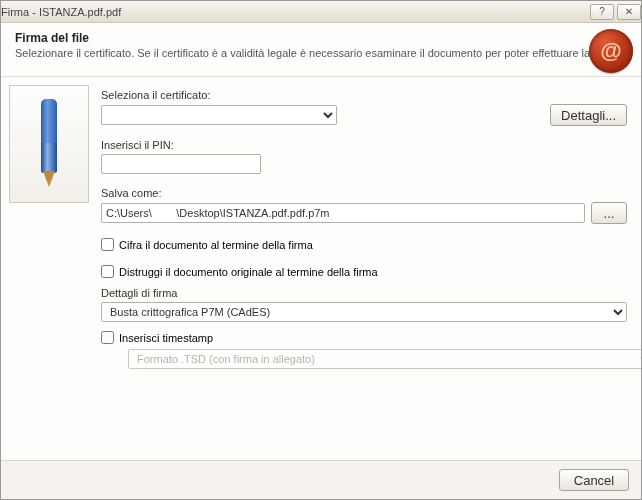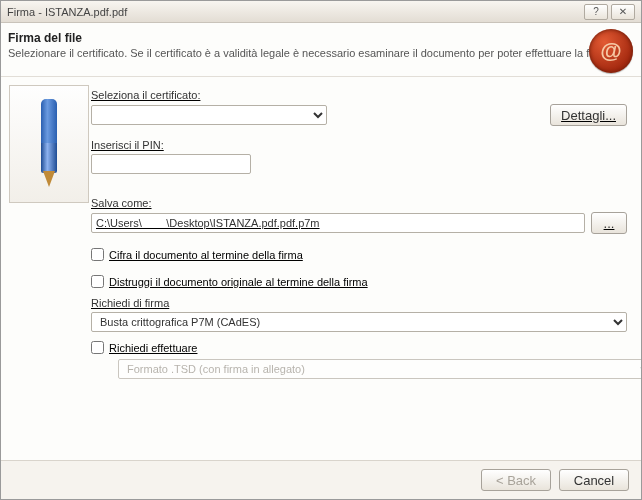--- a/index.html
+++ b/index.html
@@ -19,57 +19,57 @@
     border: 1px solid #9a9a9a;
     display: flex;
     flex-direction: column;
   }
   .titlebar {
     height: 22px;
     background: linear-gradient(#f8f5f0,#e3ddd4);
     border-bottom: 1px solid #c9c3ba;
     display: flex;
     align-items: center;
-    padding: 0 6px;
+    padding: 0 0;
     color: #444;
   }
   .titlebar .title { flex: 1; font-size: 11px; }
   .titlebar .tb-btn {
     width: 24px; height: 16px;
     border: 1px solid #b0aaa0;
     border-radius: 2px;
     background: linear-gradient(#fff,#eae4da);
     margin-left: 3px;
     display: flex; align-items: center; justify-content: center;
     font-size: 10px; color: #555;
   }
   .header {
-    padding: 8px 14px 6px 7px;
+    padding: 8px 14px 6px 14px;
     border-bottom: 1px solid #e2ded7;
     position: relative;
     min-height: 54px;
   }
   .header .h-title { font-weight: bold; font-size: 12px; color: #222; }
   .header .h-sub { color: #555; margin-top: 2px; }
   .wax {
     position: absolute;
     right: 8px; top: 6px;
     width: 44px; height: 44px;
     background: radial-gradient(circle at 35% 30%, #e25a33, #a52a10 70%);
     border-radius: 50%;
     display: flex; align-items: center; justify-content: center;
     color: #f6c9a5; font-size: 22px; font-weight: bold;
     box-shadow: inset 0 0 4px #5c1605, 0 1px 1px rgba(0,0,0,0.3);
   }
   .content {
     flex: 1;
     display: flex;
     padding: 8px 14px 8px 8px;
+    gap: 10px;
     overflow: hidden;
-    text-decoration: underline;
   }
   .sidepic {
     width: 82px;
     flex-shrink: 0;
   }
   .sidepic-inner {
     width: 80px; height: 118px;
     border: 1px solid #cfc9bf;
     background: linear-gradient(#fefefe,#f2efe9);
     display: flex; align-items: center; justify-content: center;
@@ -178,54 +178,53 @@
         <select class="ctl cert">
           <option></option>
         </select>
         <div class="spacer"></div>
         <button class="dettagli-btn">Dettagli...</button>
       </div>
 
       <div class="lbl" style="margin-top:10px">Inserisci il PIN:</div>
       <input type="password" class="ctl pin" value="" style="">
 
-      <div class="lbl" style="margin-top:20px">Salva come:</div>
+      <div class="lbl" style="margin-top:10px">Salva come:</div>
       <div class="row save-row">
         <input type="text" class="ctl" value="C:\Users\        \Desktop\ISTANZA.pdf.pdf.p7m" style="">
         <button class="browse-btn">...</button>
       </div>
 
       <div class="chk-row">
         <input type="checkbox" style="">
         <span>Cifra il documento al termine della firma</span>
       </div>
       <div class="chk-row">
         <input type="checkbox" style="">
         <span>Distruggi il documento originale al termine della firma</span>
       </div>
 
-      <div class="lbl" style="margin-top:6px">Richiedi di firma</div>
+      <div class="lbl" style="margin-top:6px">Dettagli di firma</div>
       <div class="tipol">
         <select class="ctl">
           <option>Busta crittografica P7M (CAdES)</option>
         </select>
       </div>
 
       <div class="chk-row" style="margin-top:6px">
         <input type="checkbox" style="">
-        <span>Richiedi effettuare</span>
+        <span>Inserisci timestamp</span>
       </div>
 
       <div class="tsfmt" style="margin-top:2px">
         <select class="ctl" disabled="">
           <option>Formato .TSD (con firma in allegato)</option>
         </select>
       </div>
 
     </div>
   </div>
 
   <div class="footer">
-    <button class="nav-btn disabled">&lt; Back</button>
     <button class="nav-btn">Cancel</button>
   </div>
 
 </div>
 
 </body></html>

